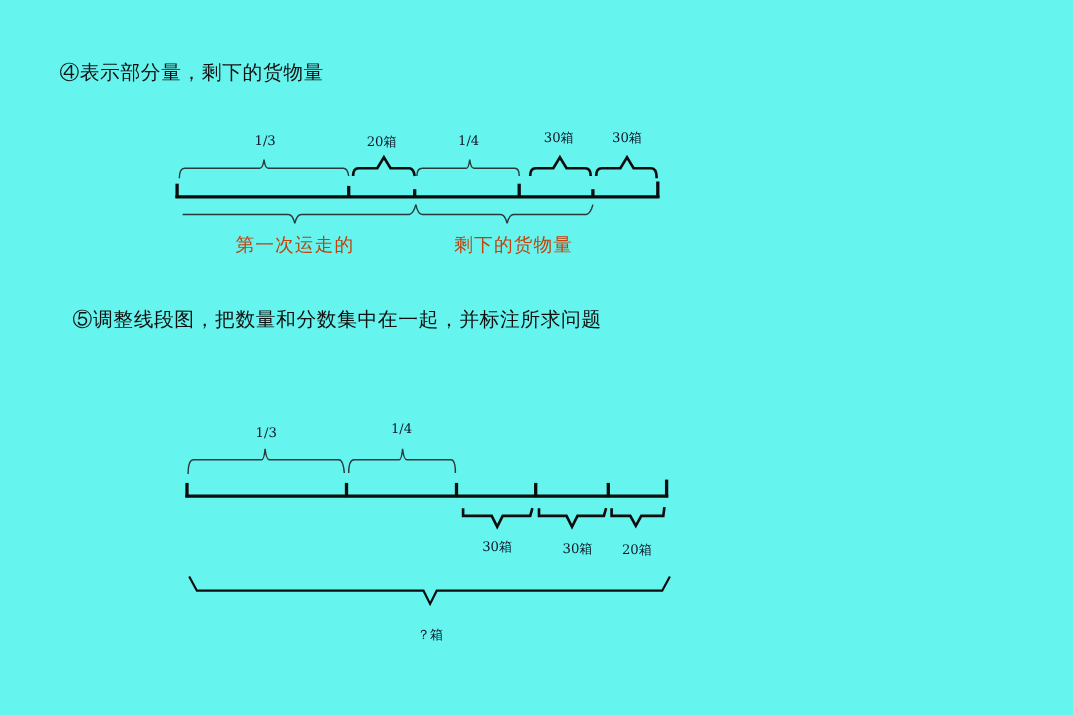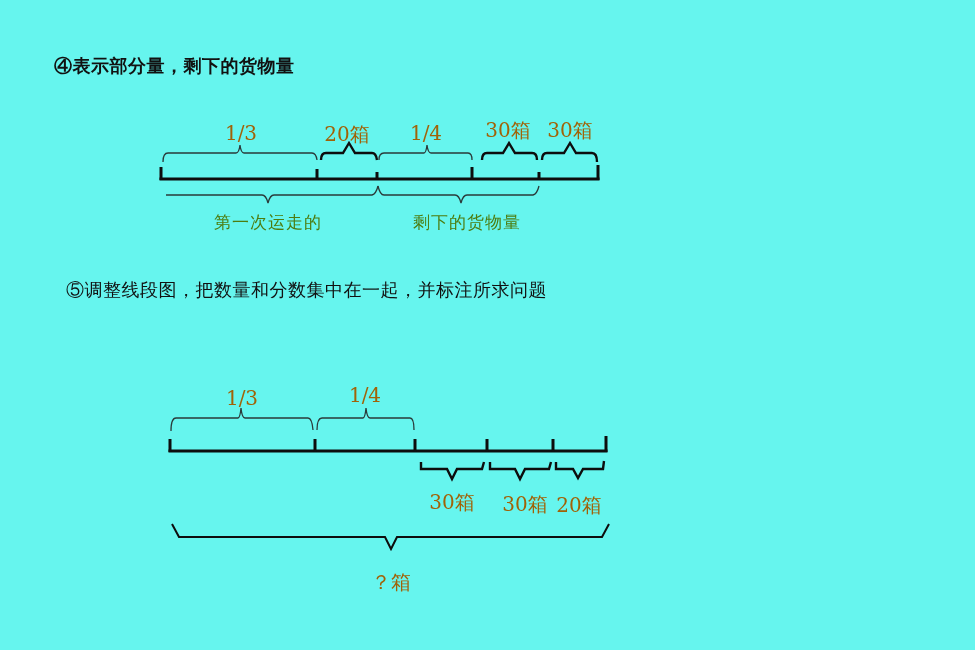--- a/index.html
+++ b/index.html
@@ -13,47 +13,47 @@
   }
   .heading {
     position: absolute;
     font-size: 18px;
     letter-spacing: 0.5px;
     white-space: nowrap;
     color: #111;
   }
   .lbl {
     position: absolute;
-    font-size: 20px;
+    font-size: 12px;
     white-space: nowrap;
-    color: #a16207;
+    color: #0f172a;
     transform: translateX(-50%);
     text-align: right;
   }
   .lbl-cjk {
     position: absolute;
     font-size: 17px;
     white-space: nowrap;
-    color: #4d7c0f;
+    color: #c2410c;
     transform: translateX(-50%);
     letter-spacing: 1px;
   }
   svg.diagram {
     position: absolute; left: 0; top: 0;
     width: 975px; height: 650px;
   }
   .axis { stroke: #0d0d0d; stroke-width: 3; fill: none; stroke-linecap: square; }
   .tick { stroke: #0d0d0d; stroke-width: 3; }
   .brace-thin { stroke: #2a3a3a; stroke-width: 1.3; fill: none; }
   .brace-bold { stroke: #0d0d0d; stroke-width: 2.4; fill: none; }
 </style>
 </head>
 <body>
 
-<div class="heading" style="left:54px; top:54px;font-weight:bold;">④表示部分量，剩下的货物量</div>
+<div class="heading" style="left:54px; top:54px;">④表示部分量，剩下的货物量</div>
 
 <div class="heading" style="left:66px; top:278px;">⑤调整线段图，把数量和分数集中在一起，并标注所求问题</div>
 
 <svg class="diagram" viewBox="0 0 975 650">
 
   <g>
     <line class="axis" x1="161" y1="179" x2="598" y2="179"></line>
     <line class="tick" x1="161" y1="167" x2="161" y2="180"></line>
     <line class="tick" x1="317" y1="169" x2="317" y2="180"></line>
     <line class="tick" x1="377" y1="172" x2="377" y2="180"></line>

